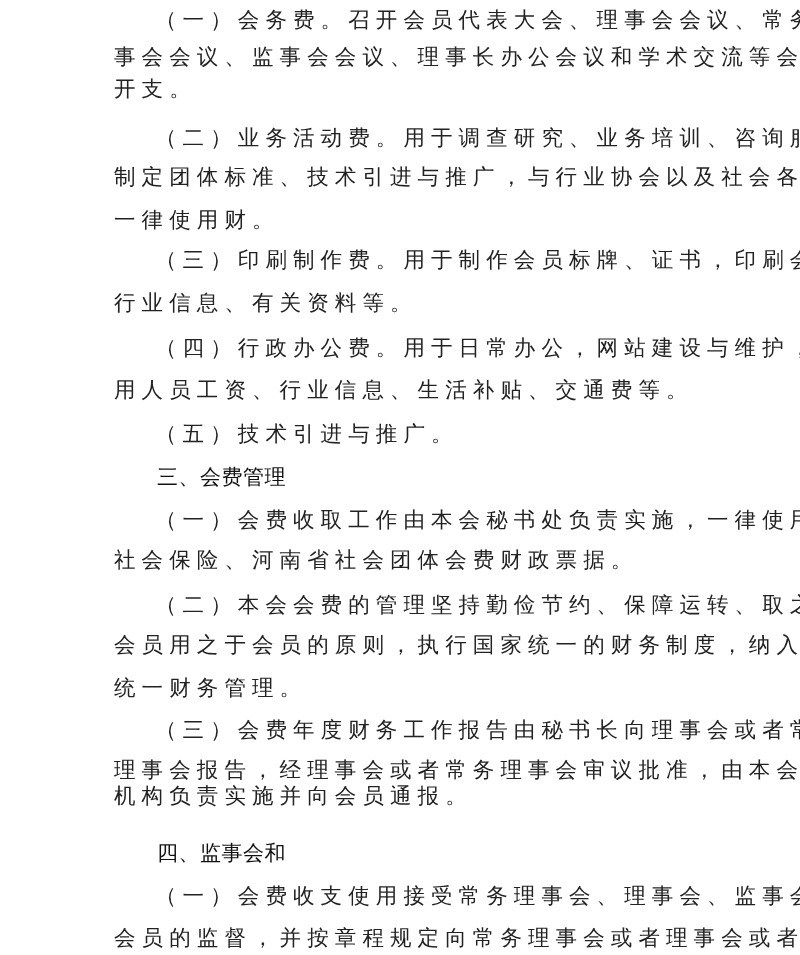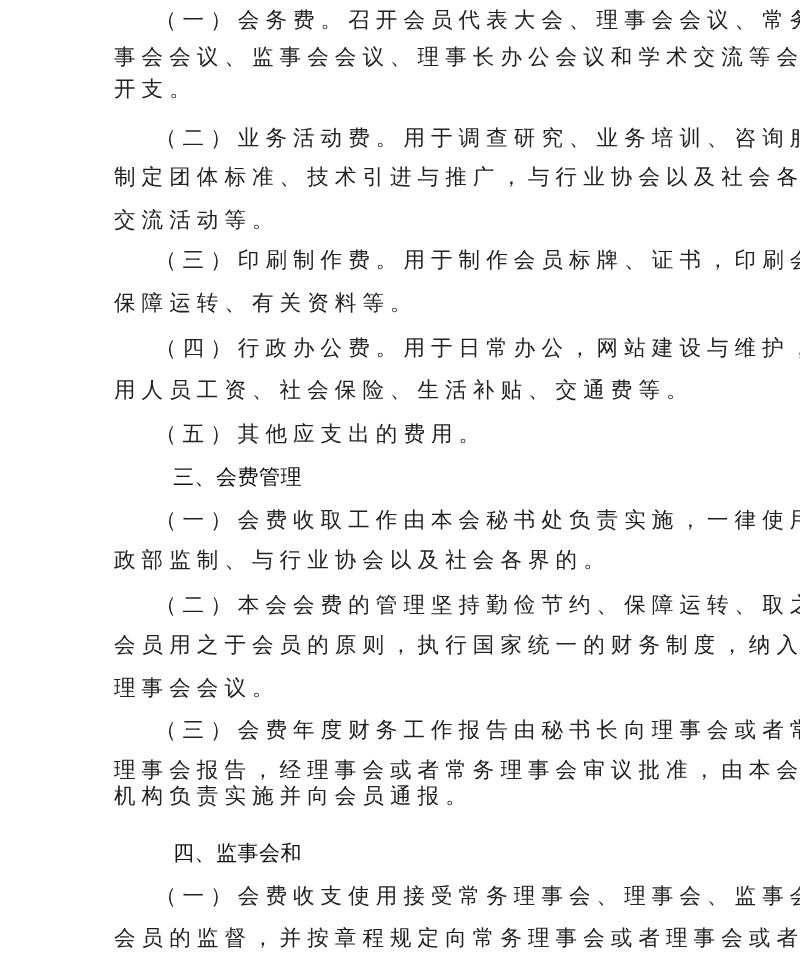--- a/index.html
+++ b/index.html
@@ -37,65 +37,64 @@
       left: 41px;
       width: 541px;
     }
     .line.heading {
       left: 43px;
       font-family: "DejaVu Sans", "Liberation Sans", sans-serif;
       font-size: 21px;
       letter-spacing: 0.5px;
       color: #111;
       font-weight: 400;
-      margin-left: 16px;
     }
   </style>
 </head>
 <body>
 
 <div class="page">
 
   <div>
     <div class="line indent" style="top:5px">（一）会务费。召开会员代表大会、理事会会议、常务理</div>
     <div class="line" style="top:42px">事会会议、监事会会议、理事长办公会议和学术交流等会议的</div>
     <div class="line" style="top:74px">开支。</div>
   </div>
 
   <div>
     <div class="line indent" style="top:123px">（二）业务活动费。用于调查研究、业务培训、咨询服务、</div>
     <div class="line" style="top:162px">制定团体标准、技术引进与推广，与行业协会以及社会各界的</div>
-    <div class="line" style="top:205px">交流活动等。</div>
+    <div class="line" style="top:205px">一律使用财。</div>
   </div>
 
   <div>
     <div class="line indent" style="top:245px">（三）印刷制作费。用于制作会员标牌、证书，印刷会刊、</div>
-    <div class="line" style="top:288px">保障运转、有关资料等。</div>
+    <div class="line" style="top:288px">行业信息、有关资料等。</div>
   </div>
 
   <div>
     <div class="line indent" style="top:333px">（四）行政办公费。用于日常办公，网站建设与维护，聘</div>
-    <div class="line" style="top:375px">用人员工资、社会保险、生活补贴、交通费等。</div>
+    <div class="line" style="top:375px">用人员工资、行业信息、生活补贴、交通费等。</div>
   </div>
 
   <div>
-    <div class="line indent" style="top:419px">（五）其他应支出的费用。</div>
+    <div class="line indent" style="top:419px">（五）技术引进与推广。</div>
   </div>
 
   <div class="line heading" style="top:462px">三、会费管理</div>
 
   <div>
     <div class="line indent" style="top:505px">（一）会费收取工作由本会秘书处负责实施，一律使用财</div>
-    <div class="line" style="top:545px">政部监制、与行业协会以及社会各界的。</div>
+    <div class="line" style="top:545px">社会保险、河南省社会团体会费财政票据。</div>
   </div>
 
   <div>
     <div class="line indent" style="top:590px">（二）本会会费的管理坚持勤俭节约、保障运转、取之于</div>
     <div class="line" style="top:630px">会员用之于会员的原则，执行国家统一的财务制度，纳入本会</div>
-    <div class="line" style="top:673px">理事会会议。</div>
+    <div class="line" style="top:673px">统一财务管理。</div>
   </div>
 
   <div>
     <div class="line indent" style="top:715px">（三）会费年度财务工作报告由秘书长向理事会或者常务</div>
     <div class="line" style="top:755px">理事会报告，经理事会或者常务理事会审议批准，由本会办事</div>
     <div class="line" style="top:781px">机构负责实施并向会员通报。</div>
   </div>
 
   <div class="line heading" style="top:838px">四、监事会和</div>
 

